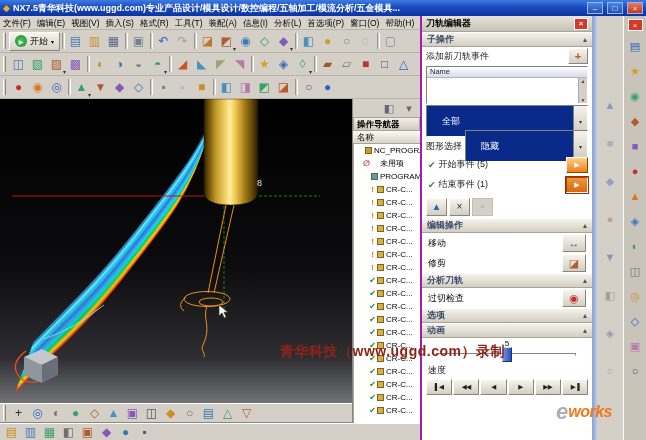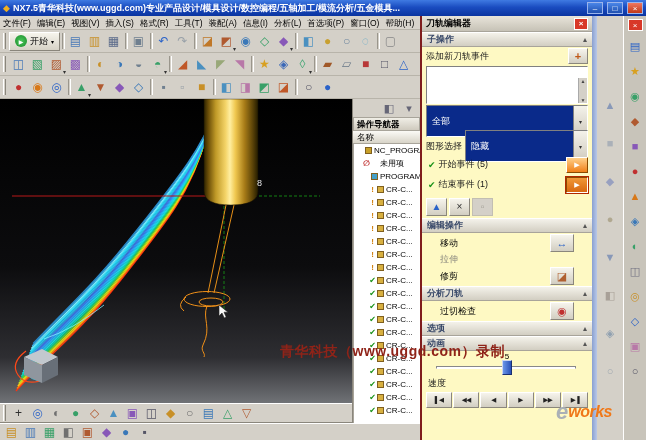--- a/index.html
+++ b/index.html
@@ -34,52 +34,52 @@
 #navigator{position:absolute;left:352px;top:99px;width:68px;height:324px;background:#d4d0c8;border-left:1px solid #8a867c;display:flex;flex-direction:column;overflow:hidden;}
 #navtop{height:18px;display:flex;justify-content:flex-end;align-items:center;gap:2px;padding:0 2px;}
 .nav-title{height:14px;background:linear-gradient(#f0eee6,#cfcabe);border:1px solid #a8a49a;font-weight:bold;font-size:8.5px;line-height:12px;padding:0 3px;white-space:nowrap;overflow:hidden;}
 .nav-colhead{height:13px;background:linear-gradient(#fbfaf6,#d8d4c8);border-bottom:1px solid #a8a49a;font-size:8.5px;line-height:13px;padding-left:4px;}
 #tree{flex:1;background:#fff;border-left:1px solid #a8a49a;overflow:hidden;}
 .trow{height:13px;line-height:13px;display:flex;align-items:center;white-space:nowrap;overflow:hidden;}
 .tst{width:9px;font-size:8px;font-weight:bold;flex:none;text-align:center;}
 .tico{width:7px;height:7px;border:1px solid #806020;margin-right:2px;flex:none;}
 .tlbl{font-size:8px;overflow:hidden;}
 
-#editor{position:absolute;left:420px;top:16px;width:172px;height:424px;background:#fef9c3;border-left:2px solid #7f1d1d;display:flex;flex-direction:column;overflow:hidden;}
+#editor{position:absolute;left:420px;top:16px;width:172px;height:424px;background:#ffffff;border-left:2px solid #a21caf;display:flex;flex-direction:column;overflow:hidden;}
 #editor>div{flex:none;}
 .ed-title{height:16px;display:flex;align-items:center;background:linear-gradient(#e8e4da,#c6c2b6);border-bottom:1px solid #a8a49a;padding:0 4px;font-weight:bold;}
 .ed-close{margin-left:auto;width:14px;height:12px;background:#d83828;color:#fff;font-size:8px;display:flex;align-items:center;justify-content:center;border:1px solid #fff;}
 .sec-h{height:15px;display:flex;align-items:center;padding:0 5px;background:linear-gradient(#f4f2ea,#d2cec2);border-top:1px solid #fff;border-bottom:1px solid #a8a49a;font-weight:bold;color:#3a4a6a;}
 .chev{margin-left:auto;font-size:8px;color:#555;}
 .row{display:flex;align-items:center;}
 .add-row{height:18px;padding:0 4px;}
 .lbl{font-size:9px;color:#1a1a1a;}
 .lblrow{height:12px;line-height:12px;padding-left:6px;}
 .flex1{flex:1;}
 .evlist{height:38px;margin:1px 4px;background:#fff;border:1px solid;border-color:#808080 #fff #fff #808080;position:relative;overflow:hidden;}
 .evhead{height:11px;background:linear-gradient(#fff,#d8dce8);border-bottom:1px solid #b0b4c0;font-size:7.5px;line-height:10px;padding-left:3px;color:#223;}
 .evrow{height:12px;display:flex;align-items:center;gap:2px;padding-left:2px;font-size:7.5px;white-space:nowrap;overflow:hidden;}
 .evrow.sel{background:#2a52a8;color:#fff;}
 .evico{font-size:7px;}
 .evscroll{position:absolute;right:0;top:11px;bottom:0;width:9px;background:#d4d0c8;border-left:1px solid #aaa;display:flex;flex-direction:column;justify-content:space-between;align-items:center;font-size:5px;color:#444;}
-.combo{height:32px;margin:0 4px 1px;display:flex;align-items:center;background:#0a2a8a;color:#fff;border:1px solid;border-color:#808080 #fff #fff #808080;padding-left:5px;}
+.combo{height:32px;margin:0 4px 1px;display:flex;align-items:center;background:#0a2a8a;color:#fff;border:1px solid;border-color:#808080 #fff #fff #808080;padding-left:15px;}
 .cval{font-size:9px;white-space:nowrap;}
 .cbtn{margin-left:auto;width:14px;height:100%;background:linear-gradient(#f4f2ea,#cfcabe);color:#333;border-left:1px solid #808080;display:flex;align-items:center;justify-content:center;font-size:6px;}
 .graphic-row{height:16px;margin:0 4px 1px;gap:3px;}
 .graphic-row .combo{margin:0;}
 .event-stat{height:19px;padding:0 4px 0 6px;gap:3px;}
 .event-stat.tall{height:21px;}
 .chk{color:#179117;font-weight:bold;font-size:9px;}
 .obtn{width:22px;height:16px;background:linear-gradient(#ffd08a,#f08018);border:1px solid;border-color:#fff #8a4a00 #8a4a00 #fff;display:flex;align-items:center;justify-content:center;}
 .obtn i{font-style:normal;font-size:7px;color:#fff;}
 .obtn.pressed{background:linear-gradient(#f09838,#d86810);border-color:#8a4a00 #fff #fff #8a4a00;outline:1px solid #b02800;}
 #toolrow{height:23px;gap:2px;padding:0 4px;}
 .sqbtn{width:21px;height:18px;background:linear-gradient(#f6f4ec,#d2cec2);border:1px solid;border-color:#fff #8a867c #8a867c #fff;display:flex;align-items:center;justify-content:center;font-size:10px;}
 .sqbtn.dis{background:#d4d0c8;border-color:#c2beb2;color:#9a968c;}
-.oprow{height:20px;display:flex;align-items:center;padding:0 18px;}
+.oprow{height:20px;display:flex;align-items:center;padding:0 6px;}
 .oprow.opdis{height:13px;}
 .oplbl{font-size:9px;}
 .dislbl{color:#8a887e;}
 .opbtn{width:24px;height:18px;background:linear-gradient(#f6f4ec,#d2cec2);border:1px solid;border-color:#fff #8a867c #8a867c #fff;display:flex;align-items:center;justify-content:center;font-size:11px;}
 .addbtn{width:20px;height:16px;font-size:11px;font-weight:bold;color:#c05818;}
 .gouge{color:#c03030;}
 .slider-row{height:26px;position:relative;margin:0 6px;}
 .track{position:absolute;left:8px;right:10px;top:15px;height:3px;background:#fff;border:1px solid #888;border-bottom-color:#fff;}
 .thumb{position:absolute;left:calc(50% - 5px);top:9px;width:10px;height:15px;background:linear-gradient(90deg,#6a96e8,#2a52b8);border:1px solid;border-color:#cdd6f0 #1a3070 #1a3070 #cdd6f0;}
 .sval{position:absolute;left:50%;transform:translateX(-50%);top:1px;font-size:8px;}
@@ -420,20 +420,21 @@
     <div class="sec-h">
       <span>子操作</span>
       <span class="chev">▴</span>
     </div>
     <div class="row add-row">
       <span class="lbl">添加新刀轨事件</span>
       <span class="flex1"></span>
       <span class="opbtn addbtn">+</span>
     </div>
     <div class="evlist">
+      <div class="evhead">Name</div>
       <div id="evrows">
         </div>
       <div class="evscroll">
         <span>▲</span>
         <span>▼</span>
       </div>
     </div>
     <div class="combo">
       <span class="cval">全部</span>
       <span class="cbtn">▾</span>
@@ -469,23 +470,20 @@
 
     <div class="sec-h">
       <span>编辑操作</span>
       <span class="chev">▴</span>
     </div>
     <div id="editops">
         <div class="oprow">
           <span class="oplbl">移动</span>
           <span class="flex1"></span>
           <span class="opbtn" style="color: rgb(42, 98, 200);">↔</span>
-        </div>
-        <div class="oprow opdis">
-          <span class="oplbl dislbl">拉伸</span>
         </div>
         <div class="oprow">
           <span class="oplbl">修剪</span>
           <span class="flex1"></span>
           <span class="opbtn" style="color: rgb(176, 96, 48);">◪</span>
         </div>
       </div>
 
     <div class="sec-h">
       <span>分析刀轨</span>

